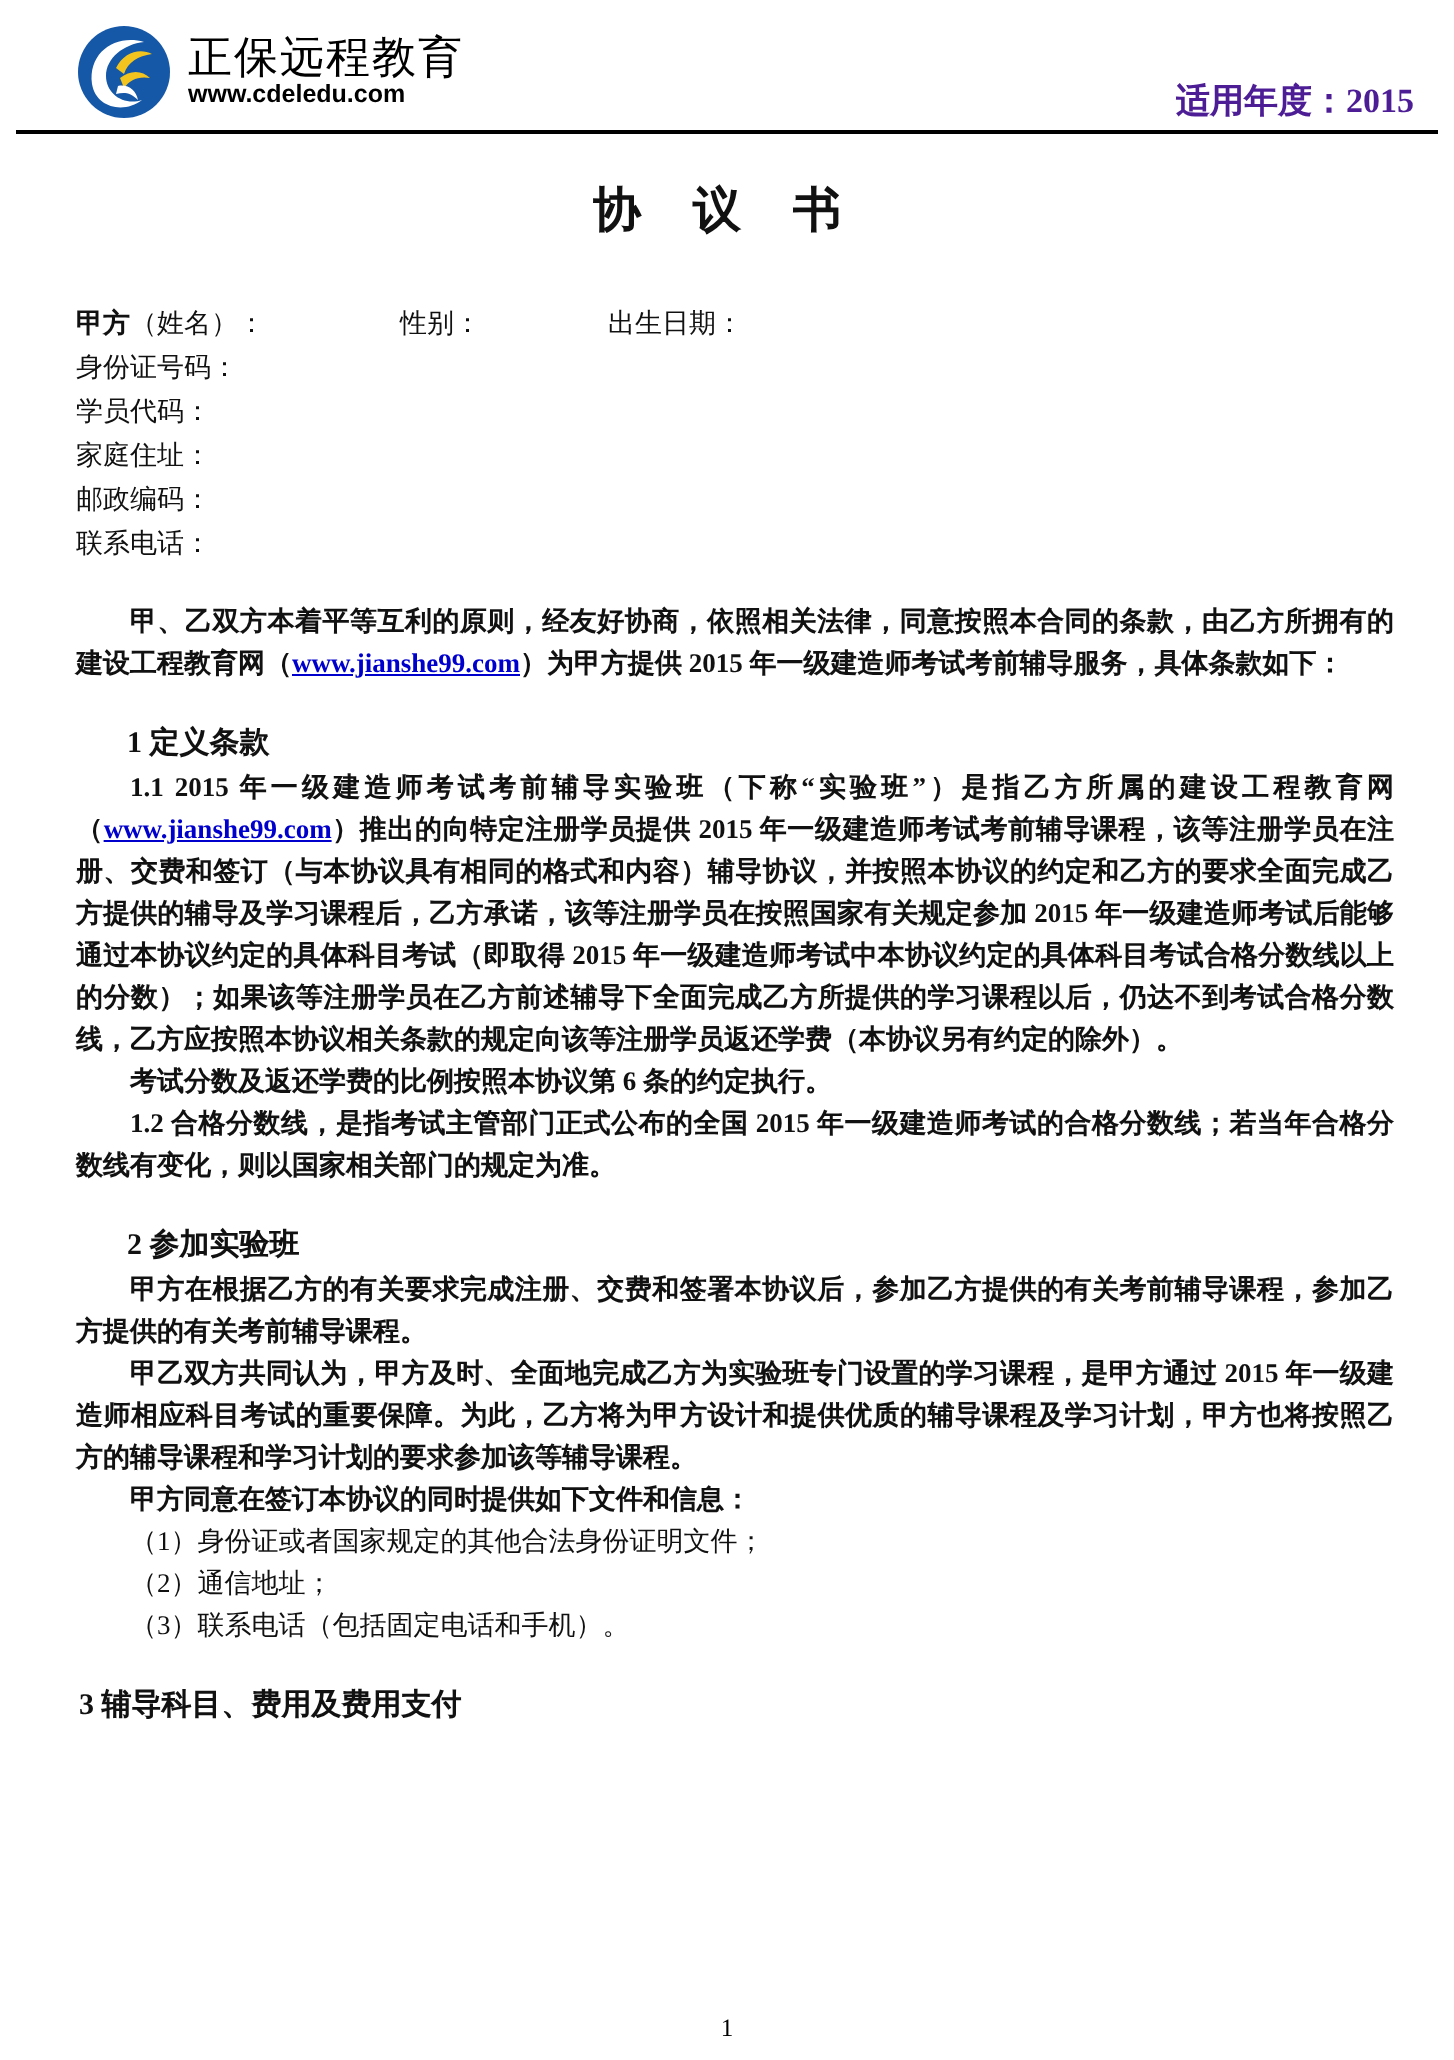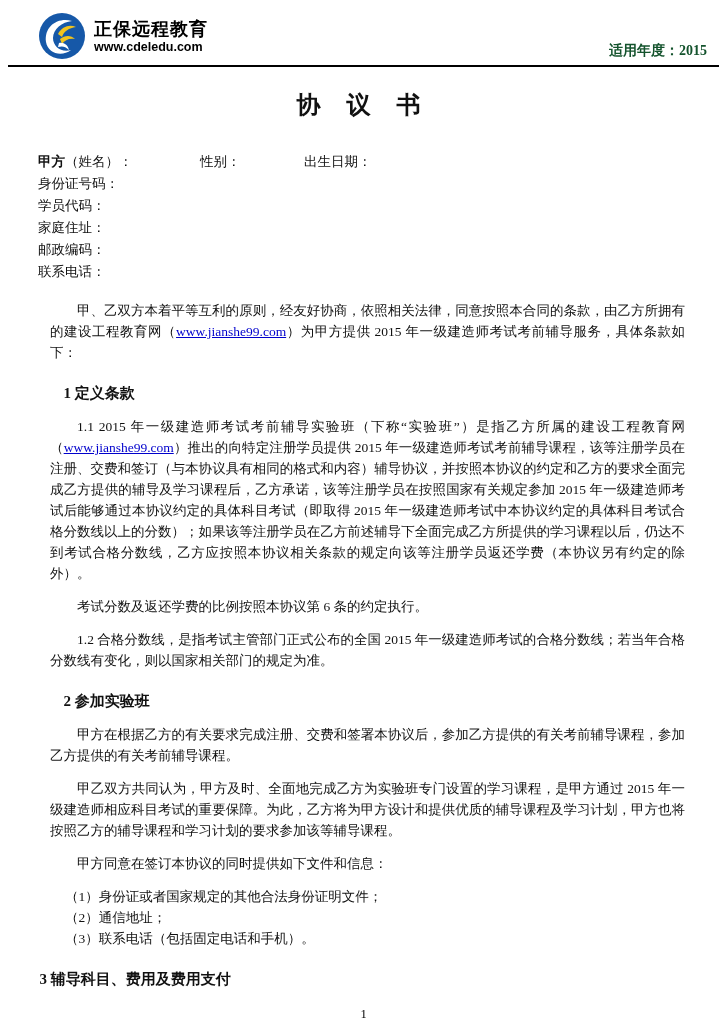--- a/index.html
+++ b/index.html
@@ -16,48 +16,48 @@
   .header{
     display:flex;justify-content:space-between;align-items:flex-end;
     padding:8px 20px 3px 38px;
     height:52px;
   }
   .logo-block{display:flex;align-items:center;gap:8px;}
   .logo-icon{width:48px;height:48px;flex:0 0 auto;}
   .logo-text{display:flex;flex-direction:column;justify-content:center;}
   .brand-name{
     font-family:"Liberation Sans","DejaVu Sans",sans-serif;
-    font-weight:bold;font-size:18px;line-height:22px;letter-spacing:1px;color:#000;text-align:center;
+    font-weight:normal;font-size:22px;line-height:22px;letter-spacing:1px;color:#000;text-align:center;
   }
   .brand-site{
     font-family:"Liberation Sans","DejaVu Sans",sans-serif;
     font-weight:bold;font-size:12.5px;line-height:15px;color:#000;
   }
   .year-label{
-    font-weight:bold;font-size:14px;line-height:16px;color:#14532d;
+    font-weight:bold;font-size:17px;line-height:16px;color:#4c1d95;
     padding-bottom:1px;
   }
   .rule{border:none;border-top:2px solid #000;margin:2px 8px 0 8px;}
   
   .doc-title{
     text-align:center;
     font-size:24px;font-weight:bold;
     letter-spacing:10px;
     margin:22px 0 0 0;
   }
   
   .content{margin:0 30px 0 38px;}
   .party{line-height:22px;}
   .party-a{margin-top:30px;}
   .party-b{margin-top:22px;}
   .b{font-weight:bold;}
   .seg-w1{display:inline-block;width:162px;}
   .seg-w2{display:inline-block;width:104px;}
   .para{
-    margin:12px;text-indent:2em;text-align:justify;line-height:21px;
+    margin:0;text-indent:2em;text-align:justify;line-height:21px;font-weight:bold;
   }
   .intro{margin-top:17px;}
   .sec-heading{
     font-weight:bold;font-size:15px;line-height:21px;
     margin:20px 0 0 0;text-indent:1.7em;
   }
   .sec-heading.no-indent{text-indent:0.1em;}
   .list-item{line-height:21px;text-indent:2em;text-align:left;margin:0;}
   a.doc-link{color:#0000cc;text-decoration:underline;cursor:pointer;}
   .page-number{

